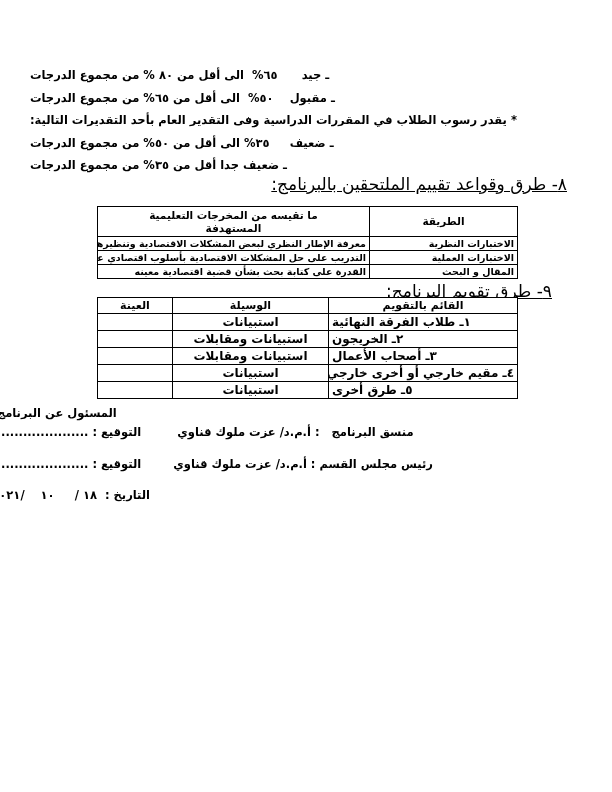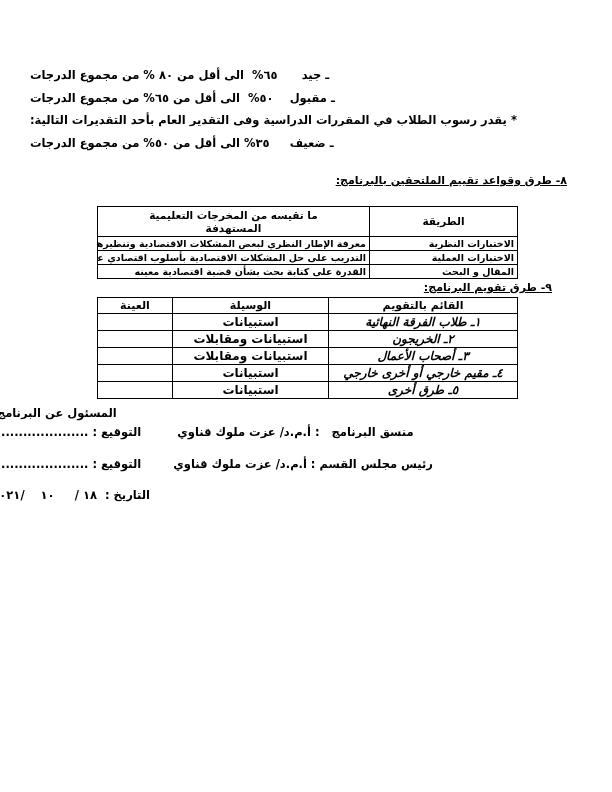--- a/index.html
+++ b/index.html
@@ -11,55 +11,56 @@
   }
   .abs { position:absolute; }
   .rtl { direction:rtl; text-align:left; }
 
   
   .grading { top:64px; right:34px; width:548px; font-size:11.5px; font-weight:bold; }
   .grading .line { line-height:22.5px; }
   .grading .indent { padding-right:80px; }
 
   
-  .sec-title { font-size:11px; font-weight:bold; text-decoration:underline; direction:rtl; white-space:nowrap; }
+  .sec-title { font-size:17px; font-weight:normal; text-decoration:underline; direction:rtl; white-space:nowrap; }
   #sec8 { top:174px; right:45px; }
   #sec9 { top:281px; right:60px; }
 
   
   table { position:absolute; left:97px; border-collapse:collapse; table-layout:fixed;
           direction:rtl; font-weight:bold; background:#fff; }
   th, td { border:1px solid #000; overflow:hidden; vertical-align:middle; }
 
   #assessment-table { top:206px; width:420px; }
   #assessment-table th { height:30px; text-align:center; font-size:10.5px; line-height:13px; }
   #assessment-table th .wrap { display:inline-block; max-width:185px; }
   #assessment-table td { height:14px; font-size:9.5px; text-align:right; padding:0 3px; white-space:nowrap; }
 
   #evaluation-table { top:297px; width:420px; }
   #evaluation-table th { height:16px; font-size:11px; text-align:center; }
   #evaluation-table td { height:17px; font-size:12px; }
-  #evaluation-table td.evaluator { text-align:center; padding:0 3px; white-space:nowrap;font-style:italic; }
+  #evaluation-table td.evaluator { text-align:left; padding:0 3px; white-space:nowrap; }
   #evaluation-table td.means { text-align:center; }
 
   
   .footer { top:406px; right:179px; font-size:11.5px; font-weight:bold; }
   .footer .f-line { line-height:15px; white-space:nowrap; }
   .footer .f1 { margin-bottom:4px; }
   .footer .f2 { margin-bottom:17px; }
   .footer .f3 { margin-bottom:16px; }
 </style>
 </head>
 <body>
 
 <div class="grading rtl abs">
   <div class="line indent">ـ جيد &nbsp;&nbsp;&nbsp;&nbsp; ٦٥% &nbsp;الى أقل من ٨٠ % من مجموع الدرجات</div>
   <div class="line indent">ـ مقبول &nbsp;&nbsp; ٥٠% &nbsp;الى أقل من ٦٥% من مجموع الدرجات</div>
   <div class="line">* يقدر رسوب الطلاب في المقررات الدراسية وفى التقدير العام بأحد التقديرات التالية:</div>
   <div class="line indent">ـ ضعيف &nbsp;&nbsp;&nbsp; ٣٥% الى أقل من ٥٠% من مجموع الدرجات</div>
+  <div class="line indent">ـ ضعيف جدا أقل من ٣٥% من مجموع الدرجات</div>
 </div>
 
 <div id="sec8" class="sec-title abs">٨- طرق وقواعد تقييم الملتحقين بالبرنامج:</div>
 
 <table id="assessment-table">
   <colgroup>
       <col style="width:148px">
       <col style="width:272px">
     </colgroup>
   <thead>

